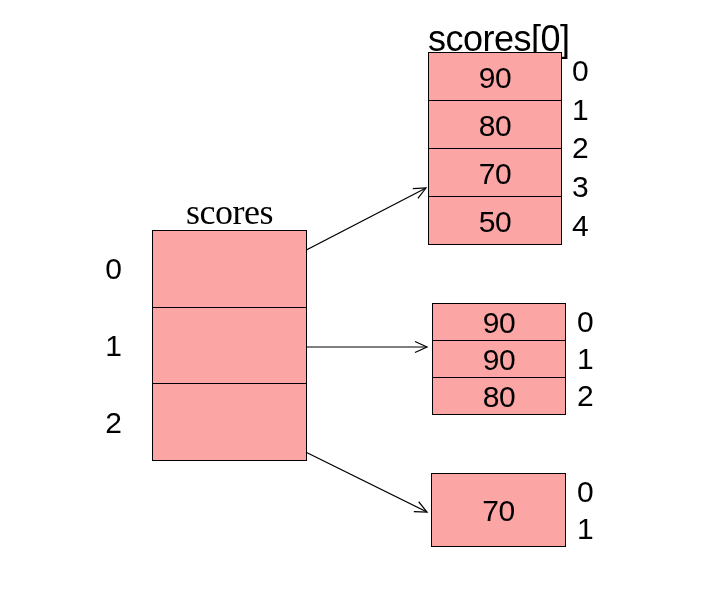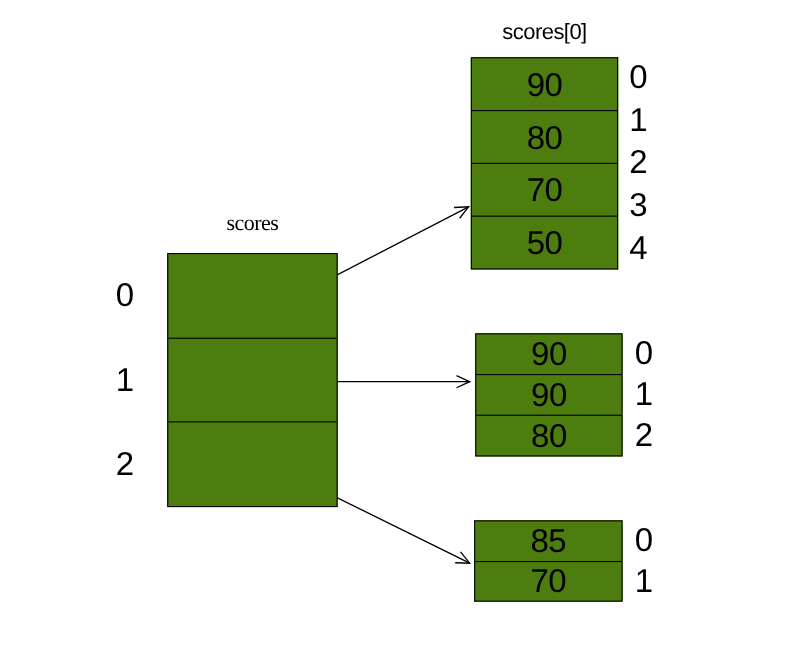--- a/index.html
+++ b/index.html
@@ -17,33 +17,33 @@
     color: #000000;
   }
   .arrow-layer {
     position: absolute;
     left: 0; top: 0;
     width: 726px; height: 590px;
     pointer-events: none;
   }
   .array-title {
     position: absolute;
-    font-size: 20px;
+    font-size: 36px;
     line-height: 1.15;
     text-align: center;
     white-space: nowrap;
     letter-spacing: -0.5px;
   }
   .array-box {
     position: absolute;
     border: 1.6px solid #000000;
     box-sizing: border-box;
     display: flex;
     flex-direction: column;
-    background: #4d7c0f;
+    background: #fca5a5;
   }
   .cell {
     flex: 1;
     display: flex;
     align-items: center;
     justify-content: center;
     font-size: 30px;
     line-height: 1;
   }
   .cell + .cell {
@@ -158,23 +158,20 @@
 
   <div id="sub1-indices" class="index-col left-align">
     <div class="idx">0</div>
     <div class="idx">1</div>
     <div class="idx">2</div>
   </div>
 
 
   <div id="sub2-box" class="array-box">
     <div class="cell">
-        <span>85</span>
-      </div>
-    <div class="cell">
         <span>70</span>
       </div>
   </div>
 
   <div id="sub2-indices" class="index-col left-align">
     <div class="idx">0</div>
     <div class="idx">1</div>
   </div>
 
 </div>

